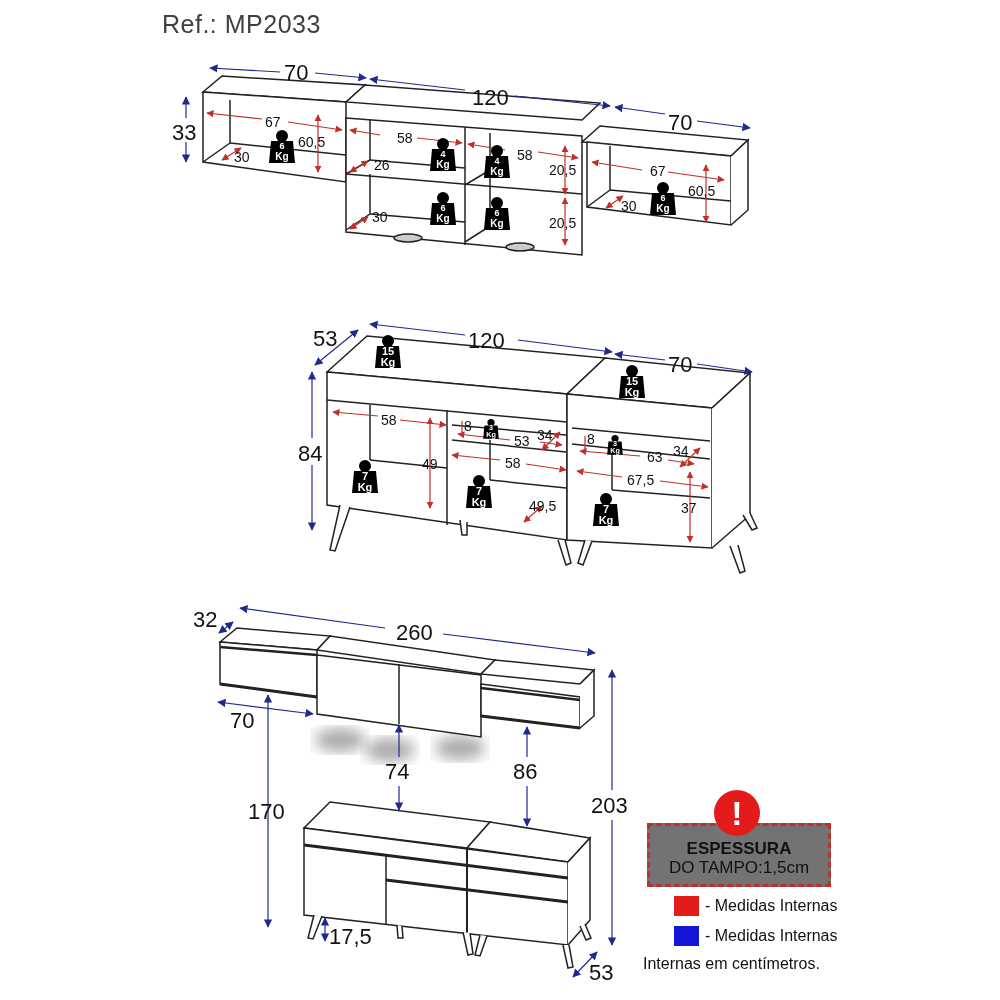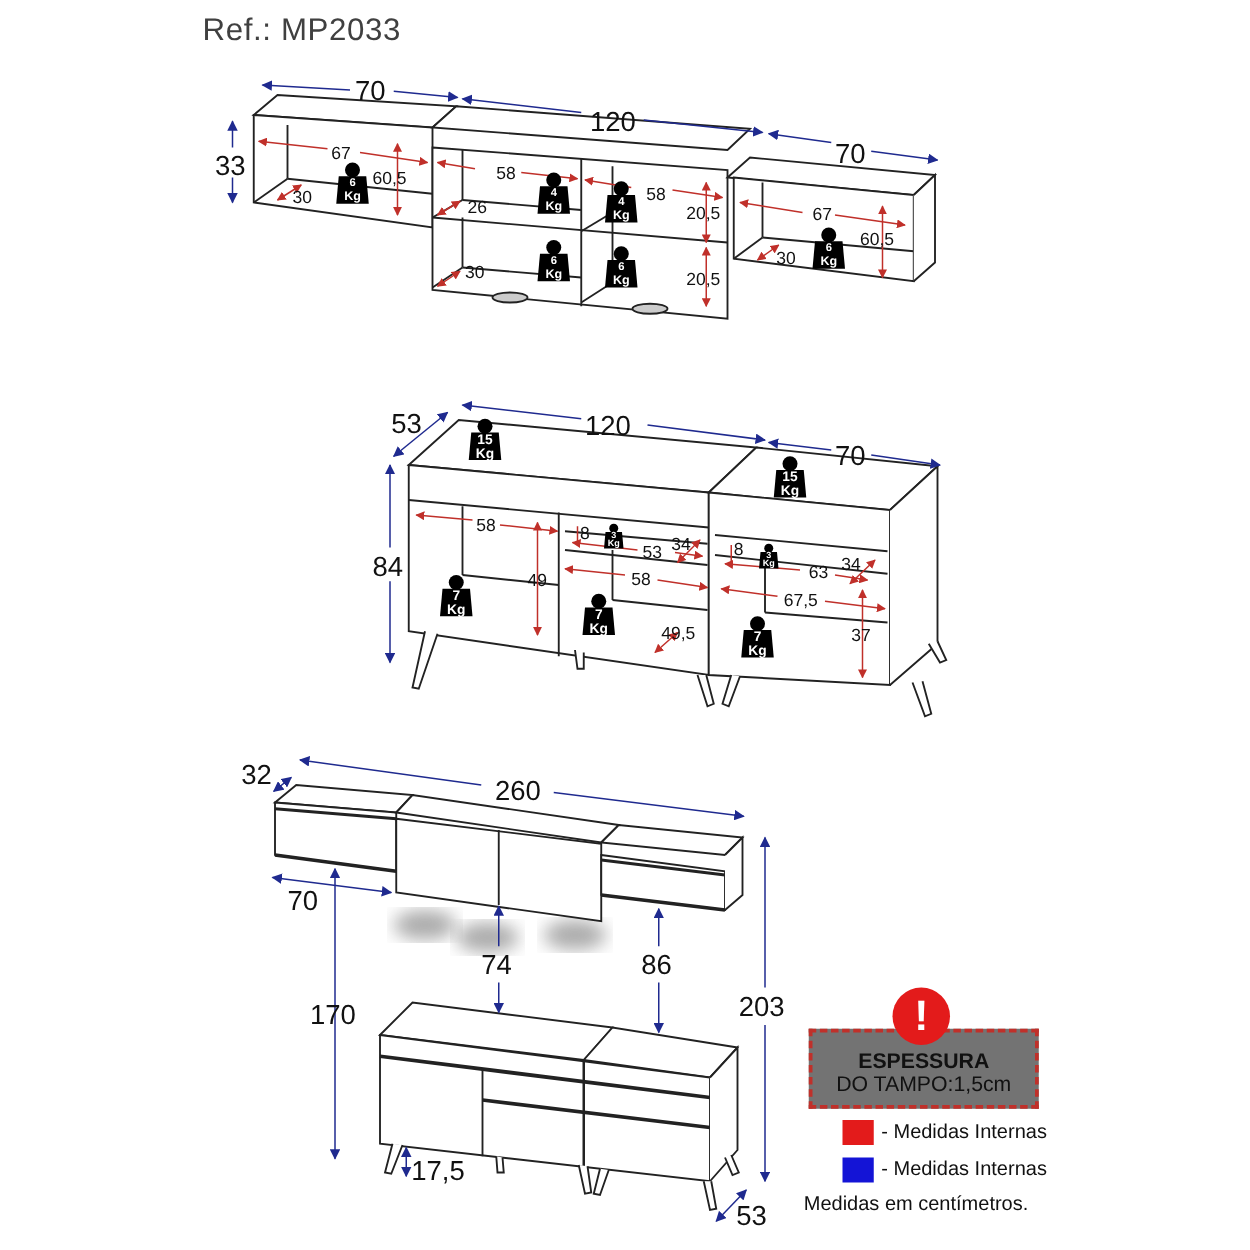--- a/index.html
+++ b/index.html
@@ -330,13 +330,13 @@
   </div>
 
 <div class="leg-row" style="top:896px;">
   <div class="swatch" style="background:#e31b1b;"></div>
   <span>- Medidas Internas</span>
 </div>
 <div class="leg-row" style="top:926px;">
   <div class="swatch" style="background:#1414d6;"></div>
   <span>- Medidas Internas</span>
 </div>
-<div class="note">Medidas em centímetros.</div>
+<div class="note">Internas em centímetros.</div>
 
 </body></html>

